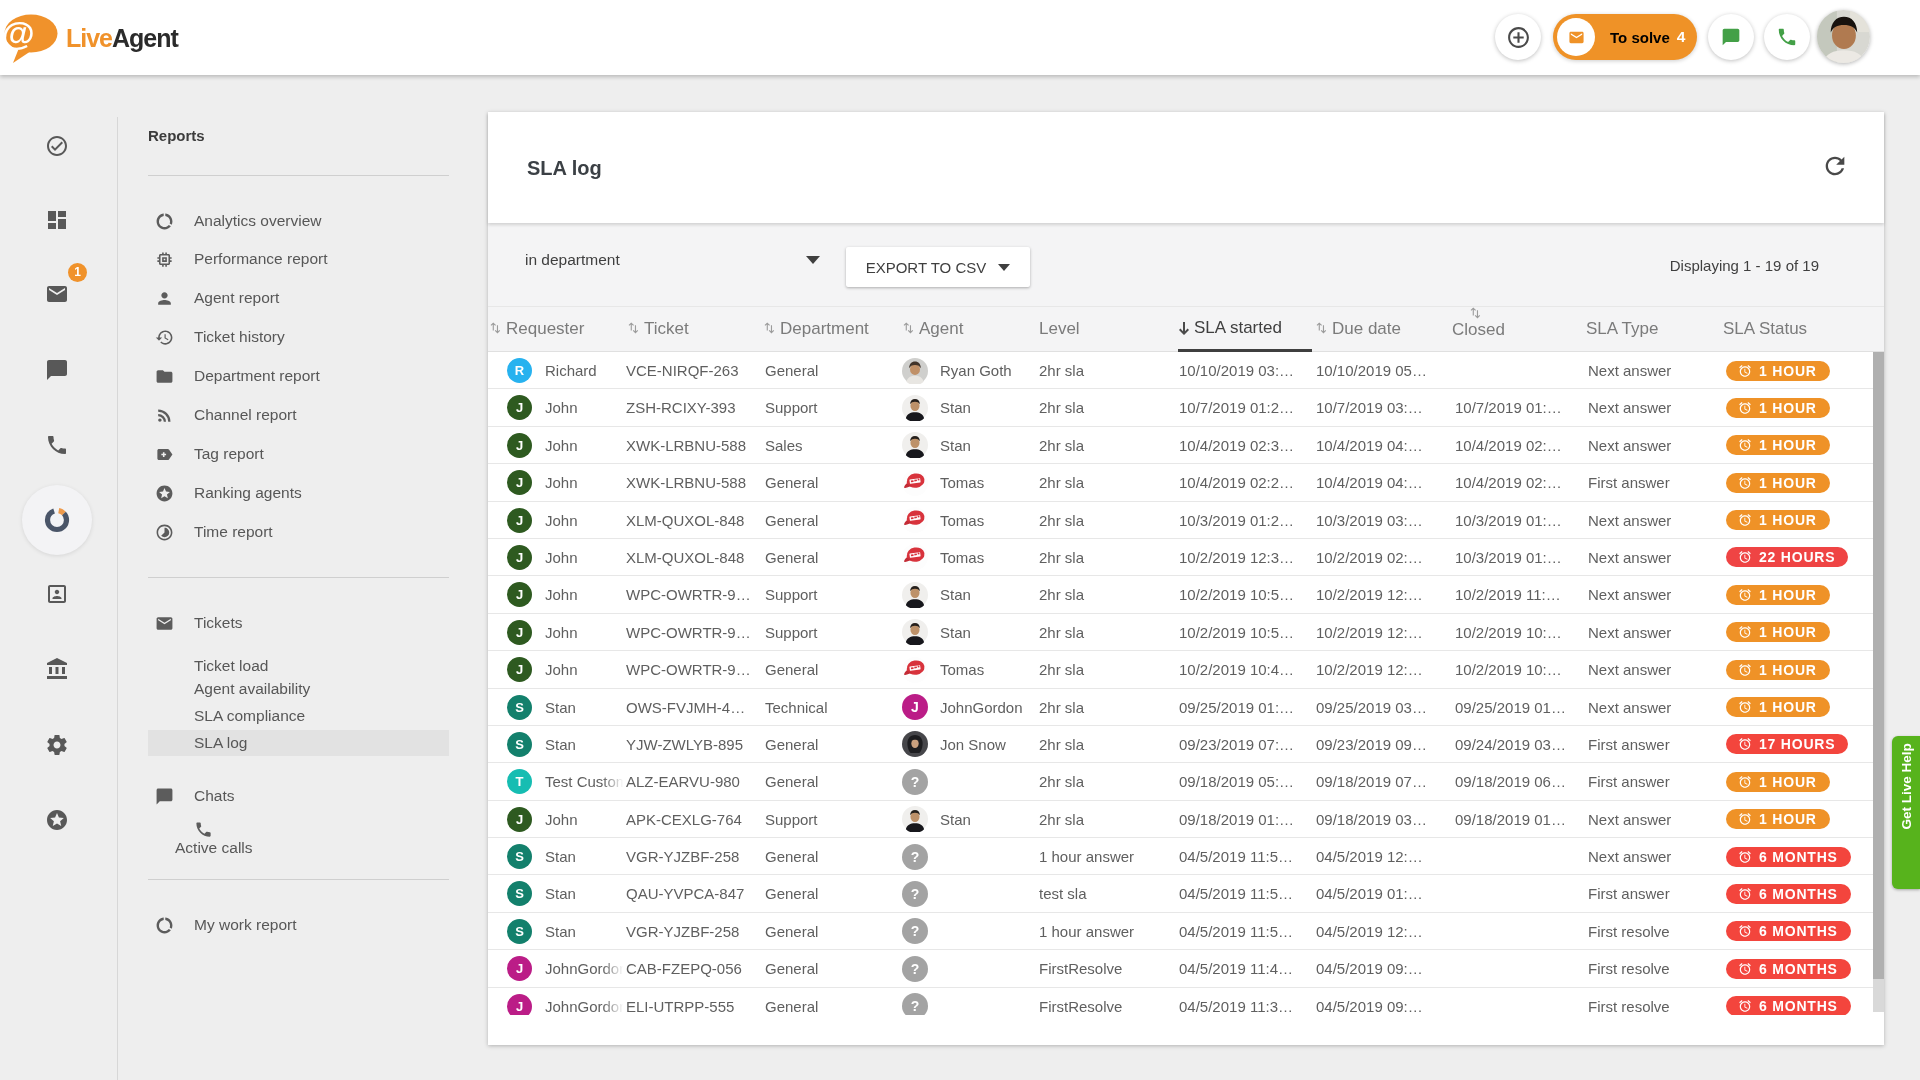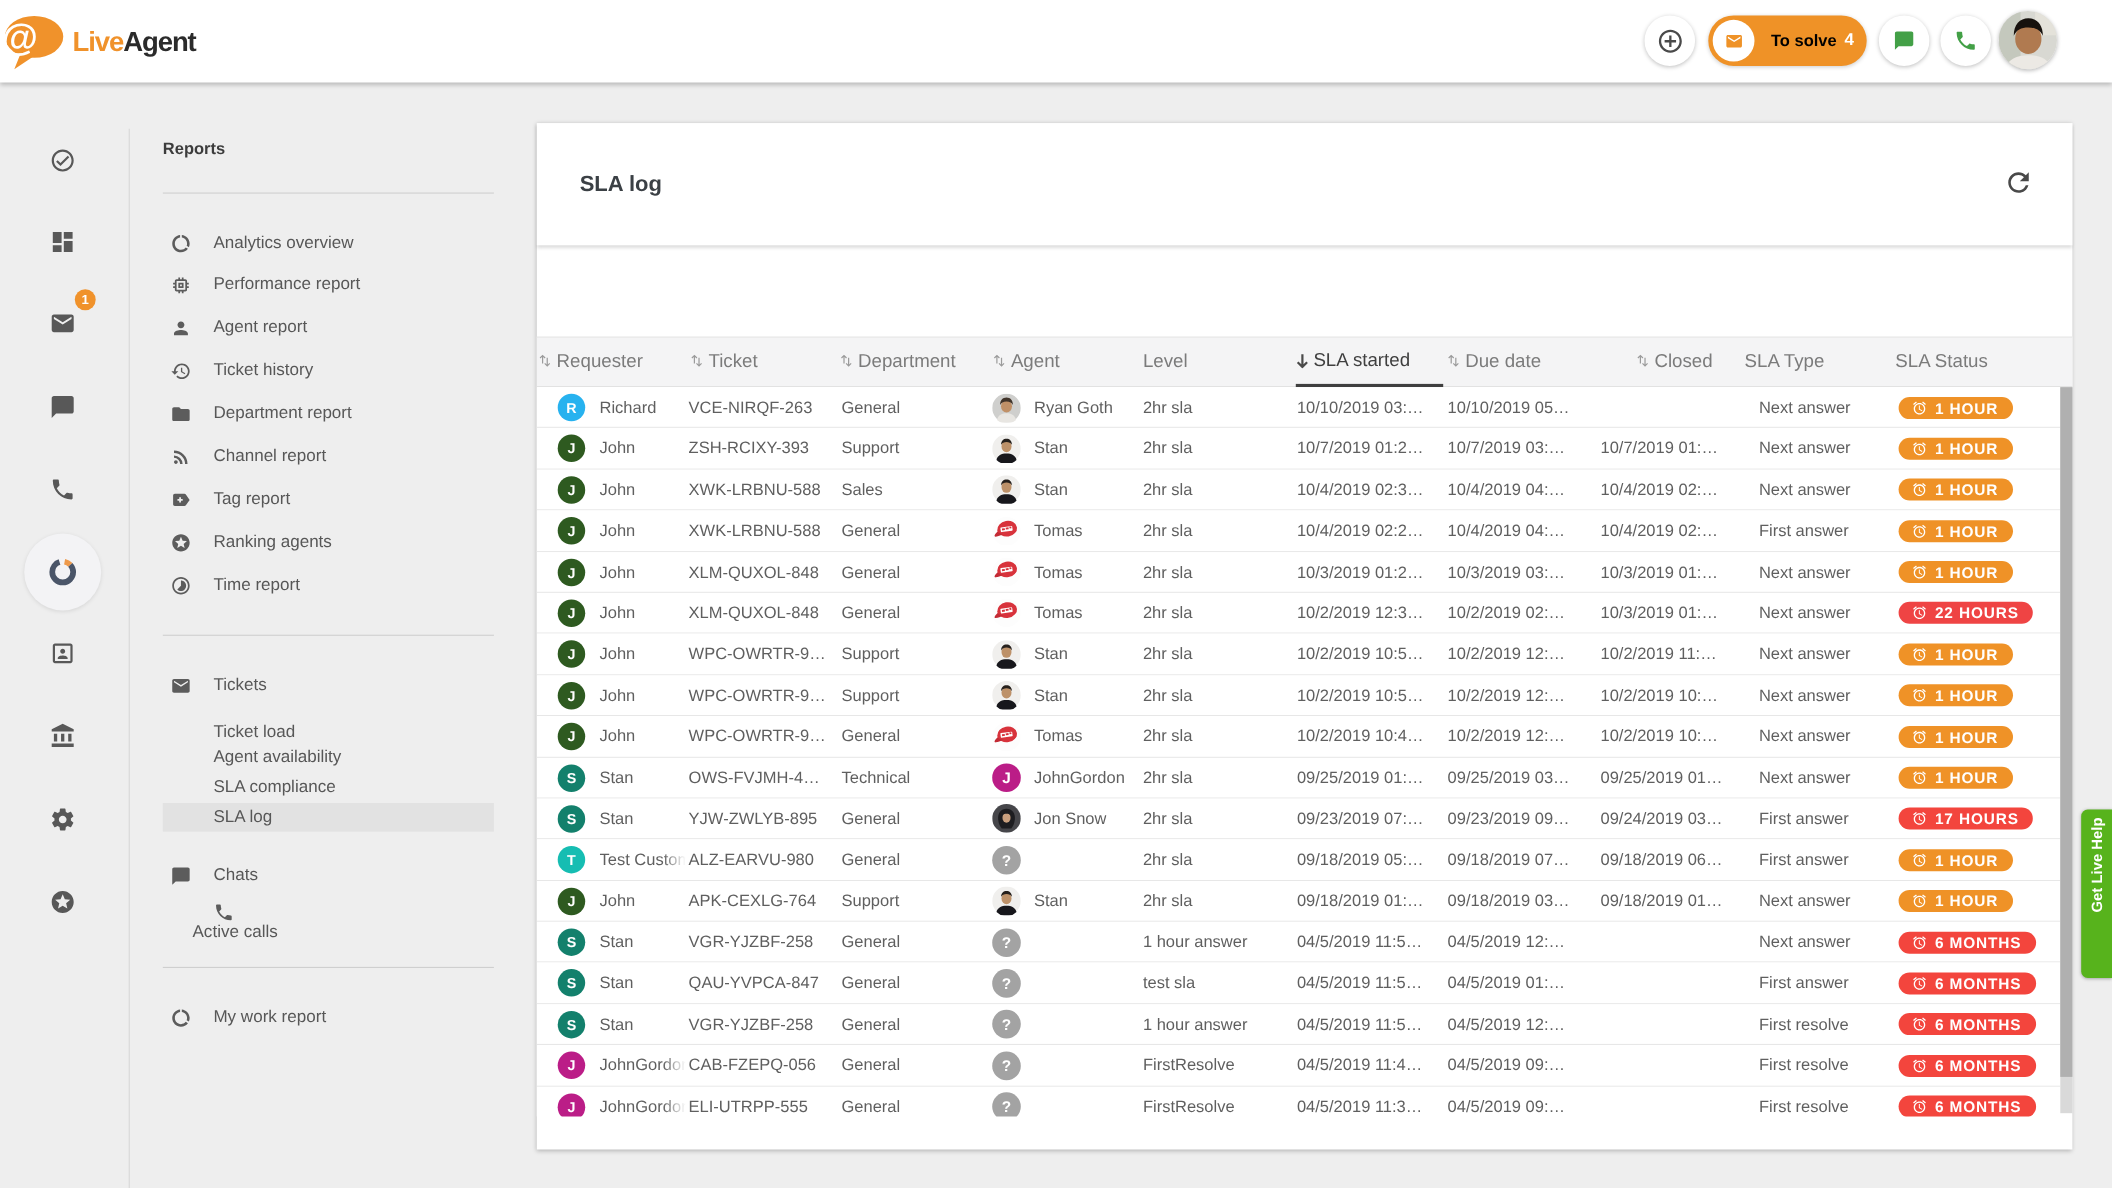--- a/index.html
+++ b/index.html
@@ -65,21 +65,21 @@
 .hc { position:absolute; top:0; height:43px; display:flex; align-items:center; color:#7b7b7b; font-size:17px; }
 .hsel { color:#3f3f3f; border-bottom:3px solid #3f3f3f; height:45px; width:134px; box-sizing:border-box; }
 
 #tbody { position:absolute; left:0; top:240px; width:1385px; height:663px; overflow:hidden; background:#fff; }
 .tr { position:relative; width:1385px; height:37.4px; border-bottom:1px solid #e7e7e7; background:#fff; }
 .c { position:absolute; top:0; height:37px; display:flex; align-items:center; color:#5f5f5f; font-size:15px;
   white-space:nowrap; }
 .c-rav { left:19px; } .c-req { left:57px; width:80px; } .c-tic { left:138px; width:140px; }
 .c-dep { left:277px; } .c-aav { left:414px; } .c-ag { left:452px; width:100px; }
 .c-lvl { left:551px; } .c-sla { left:691px; } .c-due { left:828px; } .c-clo { left:967px; }
-.c-typ { left:1100px;margin-left:11px; } .c-sta { left:1238px; }
+.c-typ { left:1100px; } .c-sta { left:1238px; }
 .tx { overflow:hidden; white-space:nowrap; }
 .fade { width:100%; -webkit-mask-image:linear-gradient(90deg,#000 72%,transparent 98%);
   mask-image:linear-gradient(90deg,#000 72%,transparent 98%); }
 .av { display:inline-block; border-radius:50%; color:#fff; font-weight:bold; text-align:center; }
 .avp { display:block; }
 .pill { display:inline-flex; align-items:center; height:20px; border-radius:10px; padding:0 13px 0 12px;
   color:#fff; font-weight:bold; font-size:14px; letter-spacing:0.8px; }
 
 #sbtrack { position:absolute; left:1385px; top:240px; width:11px; height:660px; background:#d9d9d9; }
 #sbthumb { position:absolute; left:0; top:0; width:11px; height:627px; background:#b0b0b0; }
@@ -268,20 +268,29 @@
 <div class="mdiv" style="top:804px;"></div>
 </div>
 
 <div id="card">
   <div id="cardtitle">
     <h1>SLA log</h1>
     <div id="refresh"><svg style="" width="28" height="28" viewBox="0 0 24 24">
           <path d="M17.65 6.35C16.2 4.9 14.21 4 12 4c-4.42 0-7.99 3.58-7.99 8s3.57 8 7.99 8c3.73 0 6.84-2.55 7.73-6h-2.08c-.82 2.33-3.04 4-5.65 4-3.31 0-6-2.69-6-6s2.69-6 6-6c1.66 0 3.14.69 4.22 1.78L13 11h7V4l-2.35 2.35z" fill="#494949"></path>
         </svg></div>
   </div>
+  <div id="filters">
+    <span id="seltext">in department</span>
+    <div id="selarr"></div>
+    <div id="export">
+        <span>EXPORT TO CSV</span>
+        <span class="ea"></span>
+      </div>
+    <span id="displaying">Displaying 1 - 19 of 19</span>
+  </div>
   <div id="thead">
       <div class="hc" style="left:2px;">
         <svg style="flex:none;margin-right:5px;" width="11" height="13" viewBox="0 0 11 13">
           <path d="M3.2 10.5V3.4L1.6 5 .7 4.1 3.85.95 7 4.1l-.9.9-1.6-1.6v7.1z" fill="#9b9b9b" transform="translate(0,-0.4) scale(0.85)"></path>
           <path d="M7.8 2.5v7.1l1.6-1.6.9.9L7.15 12 4 8.9l.9-.9 1.6 1.6V2.5z" fill="#9b9b9b" transform="translate(1.4,1.2) scale(0.85)"></path>
         </svg>
         <span>Requester</span>
       </div>
       <div class="hc" style="left:140px;">
         <svg style="flex:none;margin-right:5px;" width="11" height="13" viewBox="0 0 11 13">
@@ -313,21 +322,21 @@
         </svg>
         <span>SLA started</span>
       </div>
       <div class="hc" style="left:828px;">
         <svg style="flex:none;margin-right:5px;" width="11" height="13" viewBox="0 0 11 13">
           <path d="M3.2 10.5V3.4L1.6 5 .7 4.1 3.85.95 7 4.1l-.9.9-1.6-1.6v7.1z" fill="#9b9b9b" transform="translate(0,-0.4) scale(0.85)"></path>
           <path d="M7.8 2.5v7.1l1.6-1.6.9.9L7.15 12 4 8.9l.9-.9 1.6 1.6V2.5z" fill="#9b9b9b" transform="translate(1.4,1.2) scale(0.85)"></path>
         </svg>
         <span>Due date</span>
       </div>
-      <div class="hc" style="left:1000px;">
+      <div class="hc" style="left:964px;flex-direction:column;">
         <svg style="flex:none;margin-right:5px;" width="11" height="13" viewBox="0 0 11 13">
           <path d="M3.2 10.5V3.4L1.6 5 .7 4.1 3.85.95 7 4.1l-.9.9-1.6-1.6v7.1z" fill="#9b9b9b" transform="translate(0,-0.4) scale(0.85)"></path>
           <path d="M7.8 2.5v7.1l1.6-1.6.9.9L7.15 12 4 8.9l.9-.9 1.6 1.6V2.5z" fill="#9b9b9b" transform="translate(1.4,1.2) scale(0.85)"></path>
         </svg>
         <span>Closed</span>
       </div>
       <div class="hc" style="left:1098px;">
         <span>SLA Type</span>
       </div>
       <div class="hc" style="left:1235px;">

